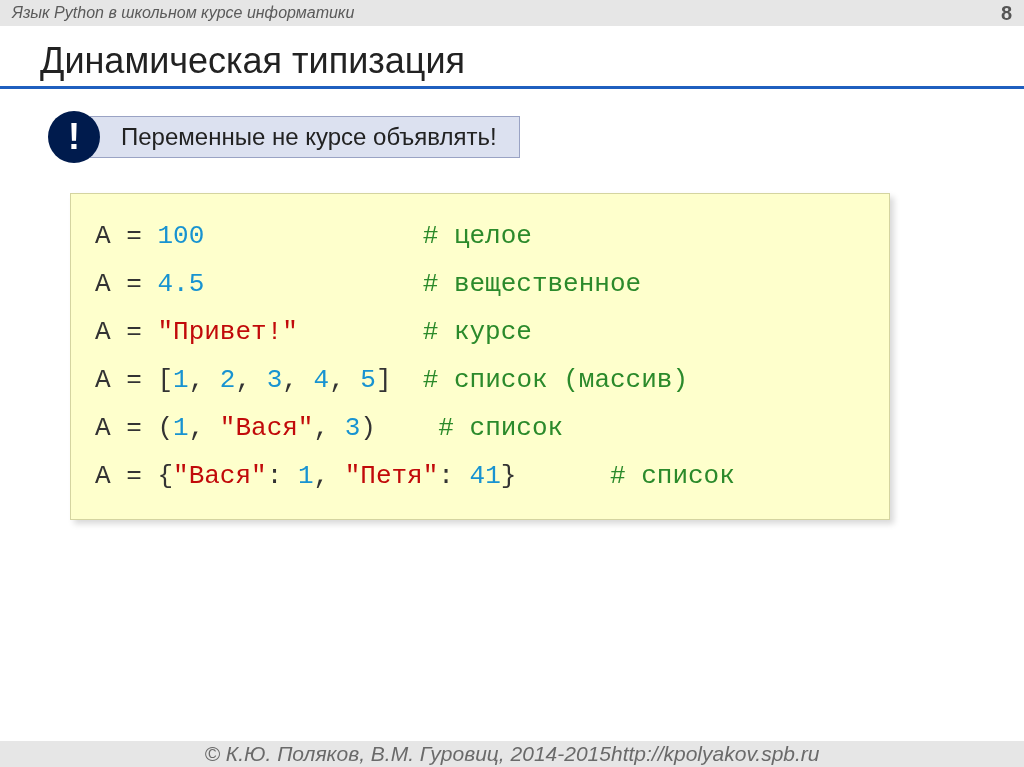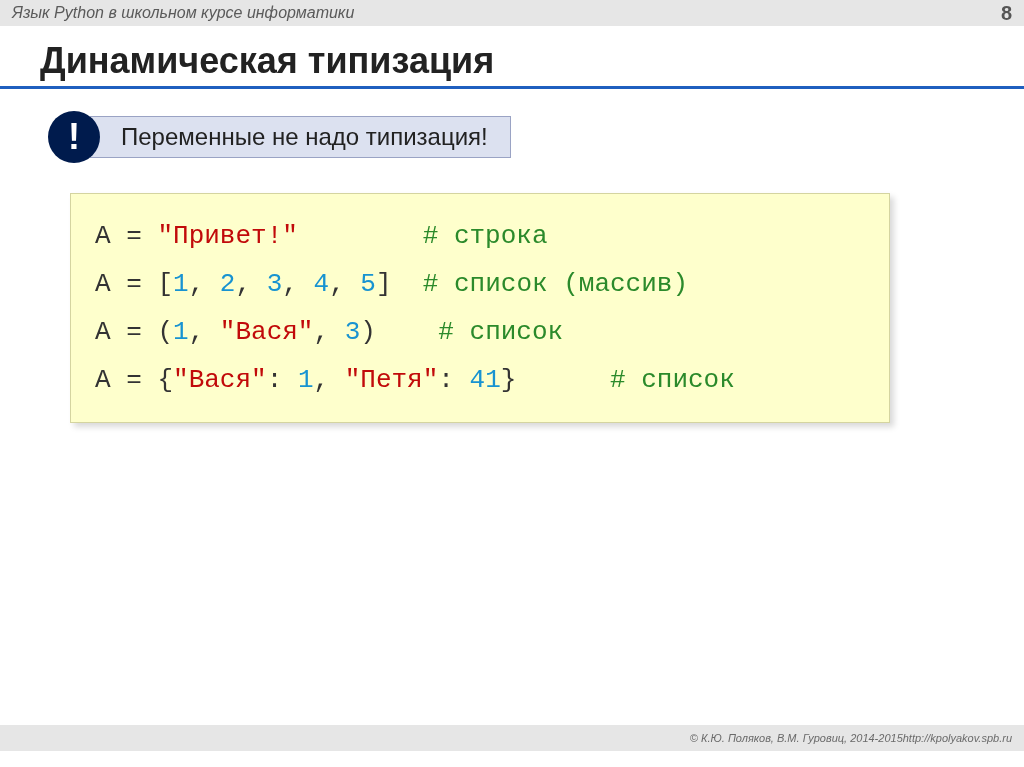--- a/index.html
+++ b/index.html
@@ -30,21 +30,21 @@
   }
   .pagenum {
     font-style: normal;
     font-weight: bold;
     font-size: 20px;
     color: #555;
   }
   .title {
     margin: 14px 0 4px 40px;
     font-size: 36px;
-    font-weight: bold;
+    font-weight: normal;
     color: #222;
   }
   .title-rule {
     margin: 0 0 0 0;
     height: 3px;
     background: #1f5fbf;
     width: 100%;
   }
   .callout {
     display: flex;
@@ -95,54 +95,56 @@
   }
   .tok-var { color: #333; }
   .tok-op  { color: #333; }
   .tok-num { color: #1893d1; }
   .tok-str { color: #c10a0a; }
   .tok-brk { color: #333; }
   .tok-cmt { color: #2b8a2b; }
 
   .footer {
     position: absolute;
-    bottom: 16px;
+    bottom: 0;
     left: 0;
     right: 0;
     height: 26px;
     background: #e6e6e6;
     display: flex;
     align-items: center;
-    justify-content: flex-end;
+    justify-content: center;
     padding: 0 12px;
     font-style: italic;
-    font-size: 11px;
+    font-size: 21px;
     color: #6a6a6a;
   }
 </style>
 </head>
 <body>
 
 <div class="slide">
 
   <div class="topbar">
     <span>Язык Python в школьном курсе информатики</span>
     <span class="pagenum">8</span>
   </div>
 
   <div class="title">Динамическая типизация</div>
   <div class="title-rule"></div>
 
   <div class="callout">
     <div class="bang">!</div>
-    <div class="callout-box">Переменные не надо типизация!</div>
+    <div class="callout-box">Переменные не курсе объявлять!</div>
   </div>
 
   <div class="code-block">
-    <div class="code-line"><span class="tok-var">A</span><span class="tok-op"> = </span><span class="tok-str">"Привет!"</span><span>        </span><span class="tok-cmt"># строка</span></div>
+    <div class="code-line"><span class="tok-var">A</span><span class="tok-op"> = </span><span class="tok-num">100</span><span>              </span><span class="tok-cmt"># целое</span></div>
+    <div class="code-line"><span class="tok-var">A</span><span class="tok-op"> = </span><span class="tok-num">4.5</span><span>              </span><span class="tok-cmt"># вещественное</span></div>
+    <div class="code-line"><span class="tok-var">A</span><span class="tok-op"> = </span><span class="tok-str">"Привет!"</span><span>        </span><span class="tok-cmt"># курсе</span></div>
     <div class="code-line"><span class="tok-var">A</span><span class="tok-op"> = </span><span class="tok-brk">[</span><span class="tok-num">1</span><span>, </span><span class="tok-num">2</span><span>, </span><span class="tok-num">3</span><span>, </span><span class="tok-num">4</span><span>, </span><span class="tok-num">5</span><span class="tok-brk">]</span><span>  </span><span class="tok-cmt"># список (массив)</span></div>
     <div class="code-line"><span class="tok-var">A</span><span class="tok-op"> = </span><span class="tok-brk">(</span><span class="tok-num">1</span><span>, </span><span class="tok-str">"Вася"</span><span>, </span><span class="tok-num">3</span><span class="tok-brk">)</span><span>    </span><span class="tok-cmt"># список</span></div>
     <div class="code-line"><span class="tok-var">A</span><span class="tok-op"> = </span><span class="tok-brk">{</span><span class="tok-str">"Вася"</span><span>: </span><span class="tok-num">1</span><span>, </span><span class="tok-str">"Петя"</span><span>: </span><span class="tok-num">41</span><span class="tok-brk">}</span><span>      </span><span class="tok-cmt"># список</span></div>
   </div>
 
   <div class="footer">
     <span>© К.Ю. Поляков, В.М. Гуровиц, 2014-2015</span>
     <span>http://kpolyakov.spb.ru</span>
   </div>
 

